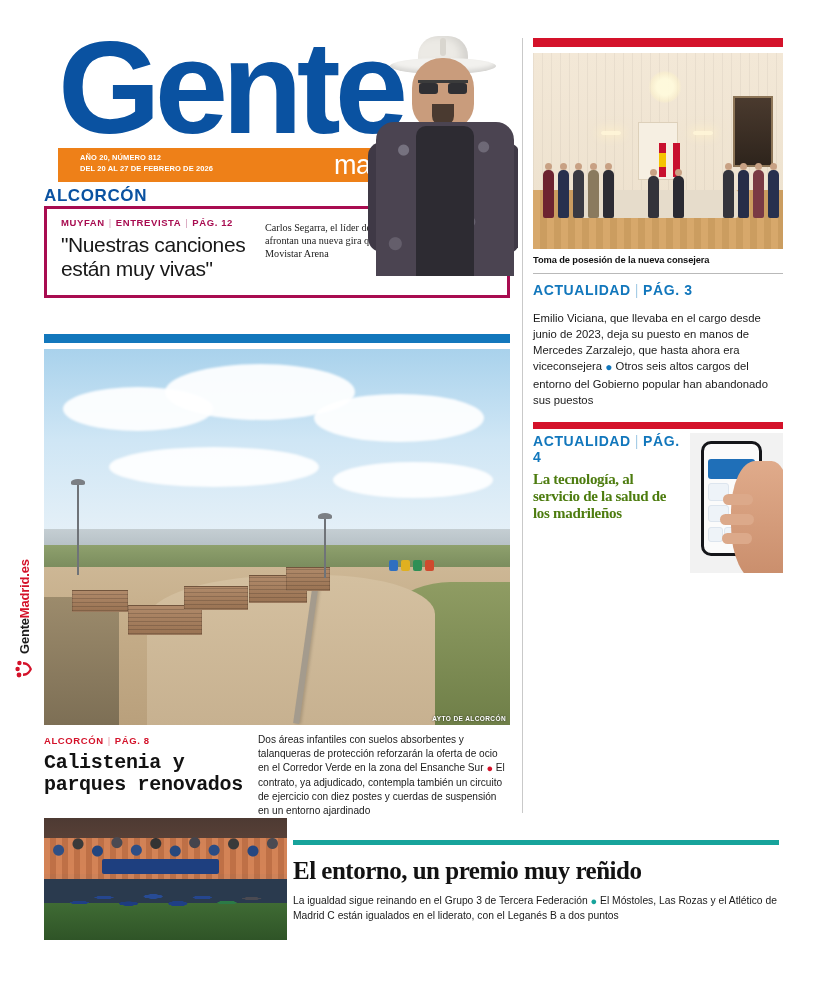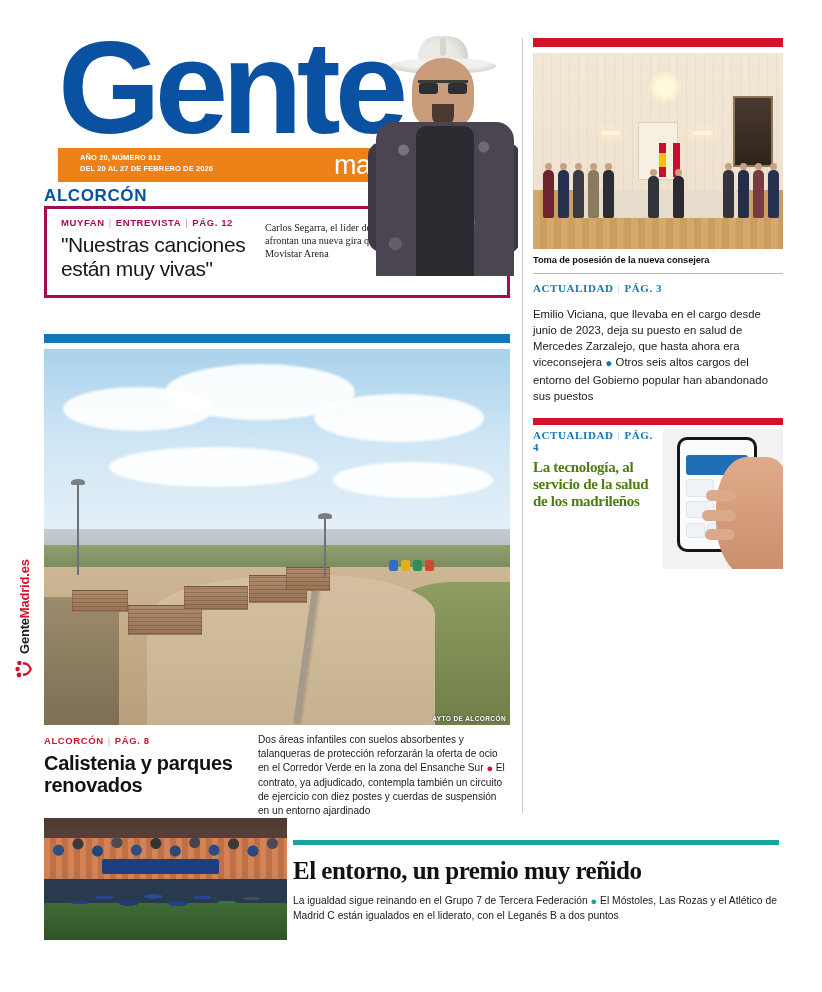--- a/index.html
+++ b/index.html
@@ -219,21 +219,21 @@
 
   
   .alc-block { position: absolute; left: 44px; top: 735px; width: 466px; }
   .alc-left { position: absolute; left: 0; top: 0; width: 208px; }
   .kicker-red {
     font-size: 9.5px; font-weight: 700; color: #d4122a; letter-spacing: .6px;
   }
   .kicker-red .sep { color: #e8a0aa; margin: 0 4px; font-weight: 400; }
   .alc-hl {
     margin-top: 6px;
-    font-family: Liberation Sans, sans-serif;
+    font-family: Liberation Mono, monospace;
     font-size: 20px; font-weight: 700; color: #121212; line-height: 1.12;
     letter-spacing: -.3px;
   }
   .alc-right {
     position: absolute; left: 214px; top: -2px; width: 252px;
     font-size: 10.1px; line-height: 1.38; color: #1a1a1a;
   }
   .dotsep { color: #d4122a; font-size: 11px; vertical-align: middle; }
 
   
@@ -372,21 +372,21 @@
     content: ""; position: absolute; left: 2px; top: -7px;
     width: 7px; height: 7px; border-radius: 50%; background: #c8a184;
   }
   .top-caption {
     margin-top: 6px; font-size: 9.3px; font-weight: 700; color: #111;
     letter-spacing: -.1px;
   }
   .hr-thin { margin-top: 8px; width: 250px; height: 1px; background: #b9b9b9; }
   .kicker-blue {
     margin-top: 8px;
-    font-size: 11px; font-weight: 700; color: #1277bc; letter-spacing: .6px; font-family: Liberation Serif, serif;
+    font-size: 14px; font-weight: 700; color: #1277bc; letter-spacing: .6px;
   }
   .kicker-blue .sep { color: #a7cde6; margin: 0 4px; font-weight: 400; }
   .main-hl {
     margin-top: 7px;
     font-family: "Liberation Serif", serif;
     font-size: 29.5px; font-weight: 700; color: #121212;
     line-height: 1.1; letter-spacing: -.7px;
   }
   .main-body {
     margin-top: 12px; font-size: 11.3px; line-height: 1.42; color: #1a1a1a;
@@ -543,21 +543,21 @@
     <div class="crowd"></div>
     <div class="banner-blue"></div>
     <div class="pitch"></div>
     <div class="team"></div>
   </div>
 
   <div class="teal-rule"></div>
   <div class="sports-text">
     <div class="sports-hl">El entorno, un premio muy reñido</div>
     <div class="sports-body">
-      <span>La igualdad sigue reinando en el Grupo 7 de Tercera Federación</span>
+      <span>La igualdad sigue reinando en el Grupo 3 de Tercera Federación</span>
       <span class="dotsep-teal">●</span>
       <span>El Móstoles, Las Rozas y el Atlético de Madrid C están igualados en el liderato, con el Leganés B a dos puntos</span>
     </div>
   </div>
 
   <div class="col-divider"></div>
   <div class="rightcol">
 
     <div class="red-rule"></div>
 
@@ -585,21 +585,21 @@
       <div class="person" style="left:94%; background:#27304e;"></div>
     </div>
 
     <div class="top-caption">Toma de posesión de la nueva consejera</div>
     <div class="hr-thin"></div>
 
     <div class="kicker-blue">
       <span>ACTUALIDAD</span><span class="sep">|</span><span>PÁG. 3</span>
     </div>
     <div class="main-body">
-      <span>Emilio Viciana, que llevaba en el cargo desde junio de 2023, deja su puesto en salud de Mercedes Zarzalejo, que hasta ahora era viceconsejera</span>
+      <span>Emilio Viciana, que llevaba en el cargo desde junio de 2023, deja su puesto en manos de Mercedes Zarzalejo, que hasta ahora era viceconsejera</span>
       <span class="dotsep-blue">●</span>
       <span>Otros seis altos cargos del entorno del Gobierno popular han abandonado sus puestos</span>
     </div>
 
     <div class="tech-rule"></div>
     <div class="tech-wrap">
       <div class="tech-left">
         <div class="kicker-blue" style="margin-top:0">
           <span>ACTUALIDAD</span><span class="sep">|</span><span>PÁG. 4</span>
         </div>

